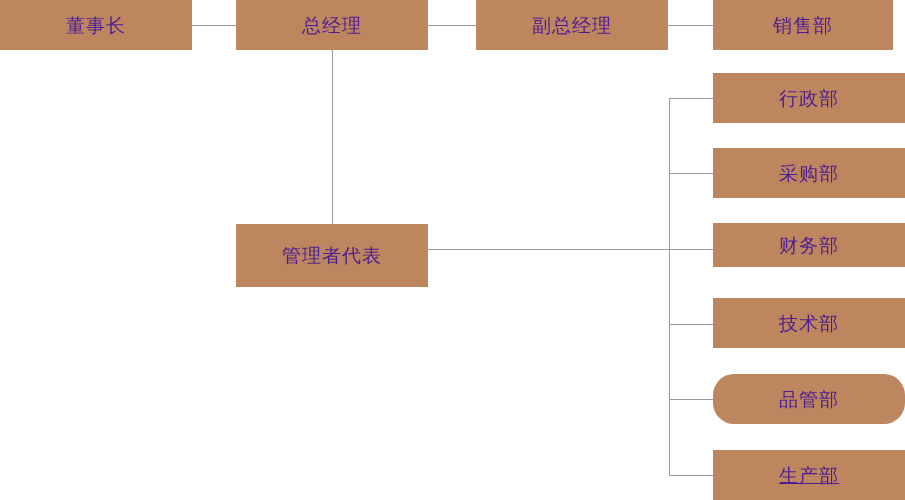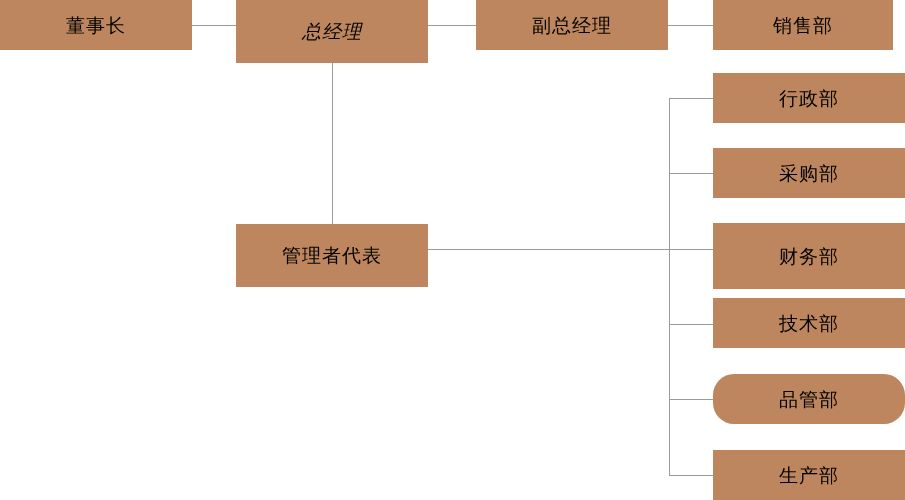--- a/index.html
+++ b/index.html
@@ -11,21 +11,21 @@
     position: relative;
     width: 905px;
     height: 500px;
     background: #ffffff;
     overflow: hidden;
     font-family: "DejaVu Sans", "Liberation Sans", sans-serif;
   }
   .node-box {
     position: absolute;
     background: #be865e;
-    color: #000000;
+    color: #4c1d95;
     display: flex;
     align-items: center;
     justify-content: center;
     font-size: 19px;
     letter-spacing: 1px;
     line-height: 1;
     box-sizing: border-box;
     -webkit-font-smoothing: antialiased;
   }
   .node-label {
@@ -59,53 +59,53 @@
   <div class="connector h" style="left:669px; top:98px; width:44px;"></div>
   <div class="connector h" style="left:669px; top:173px; width:44px;"></div>
   <div class="connector h" style="left:669px; top:324px; width:44px;"></div>
   <div class="connector h" style="left:669px; top:399px; width:44px;"></div>
   <div class="connector h" style="left:669px; top:475px; width:44px;"></div>
 
   <div class="node-box" style="left:0px; top:0px; width:192px; height:50px;">
     <span class="node-label">董事长</span>
   </div>
 
-  <div class="node-box" style="left:236px; top:0px; width:192px; height:63px;font-style:italic;">
+  <div class="node-box" style="left:236px; top:0px; width:192px; height:50px;">
     <span class="node-label">总经理</span>
   </div>
 
   <div class="node-box" style="left:476px; top:0px; width:192px; height:50px;">
     <span class="node-label">副总经理</span>
   </div>
 
   <div class="node-box" style="left:713px; top:0px; width:180px; height:50px;">
     <span class="node-label">销售部</span>
   </div>
 
   <div class="node-box" style="left:713px; top:73px; width:192px; height:50px;">
     <span class="node-label">行政部</span>
   </div>
 
   <div class="node-box" style="left:713px; top:148px; width:192px; height:50px;">
     <span class="node-label">采购部</span>
   </div>
 
-  <div class="node-box" style="left:713px; top:223px; width:192px; height:66px;">
+  <div class="node-box" style="left:713px; top:223px; width:192px; height:44px;">
     <span class="node-label">财务部</span>
   </div>
 
   <div class="node-box" style="left:713px; top:298px; width:192px; height:50px;">
     <span class="node-label">技术部</span>
   </div>
 
   <div class="node-box" style="left:713px; top:374px; width:192px; height:50px;border-radius:21px;">
     <span class="node-label">品管部</span>
   </div>
 
-  <div class="node-box" style="left:713px; top:450px; width:192px; height:50px;">
+  <div class="node-box" style="left:713px; top:450px; width:192px; height:50px;text-decoration:underline;">
     <span class="node-label">生产部</span>
   </div>
 
   <div class="node-box" style="left:236px; top:224px; width:192px; height:63px;">
     <span class="node-label">管理者代表</span>
   </div>
 
 </div>
 
 </body></html>

